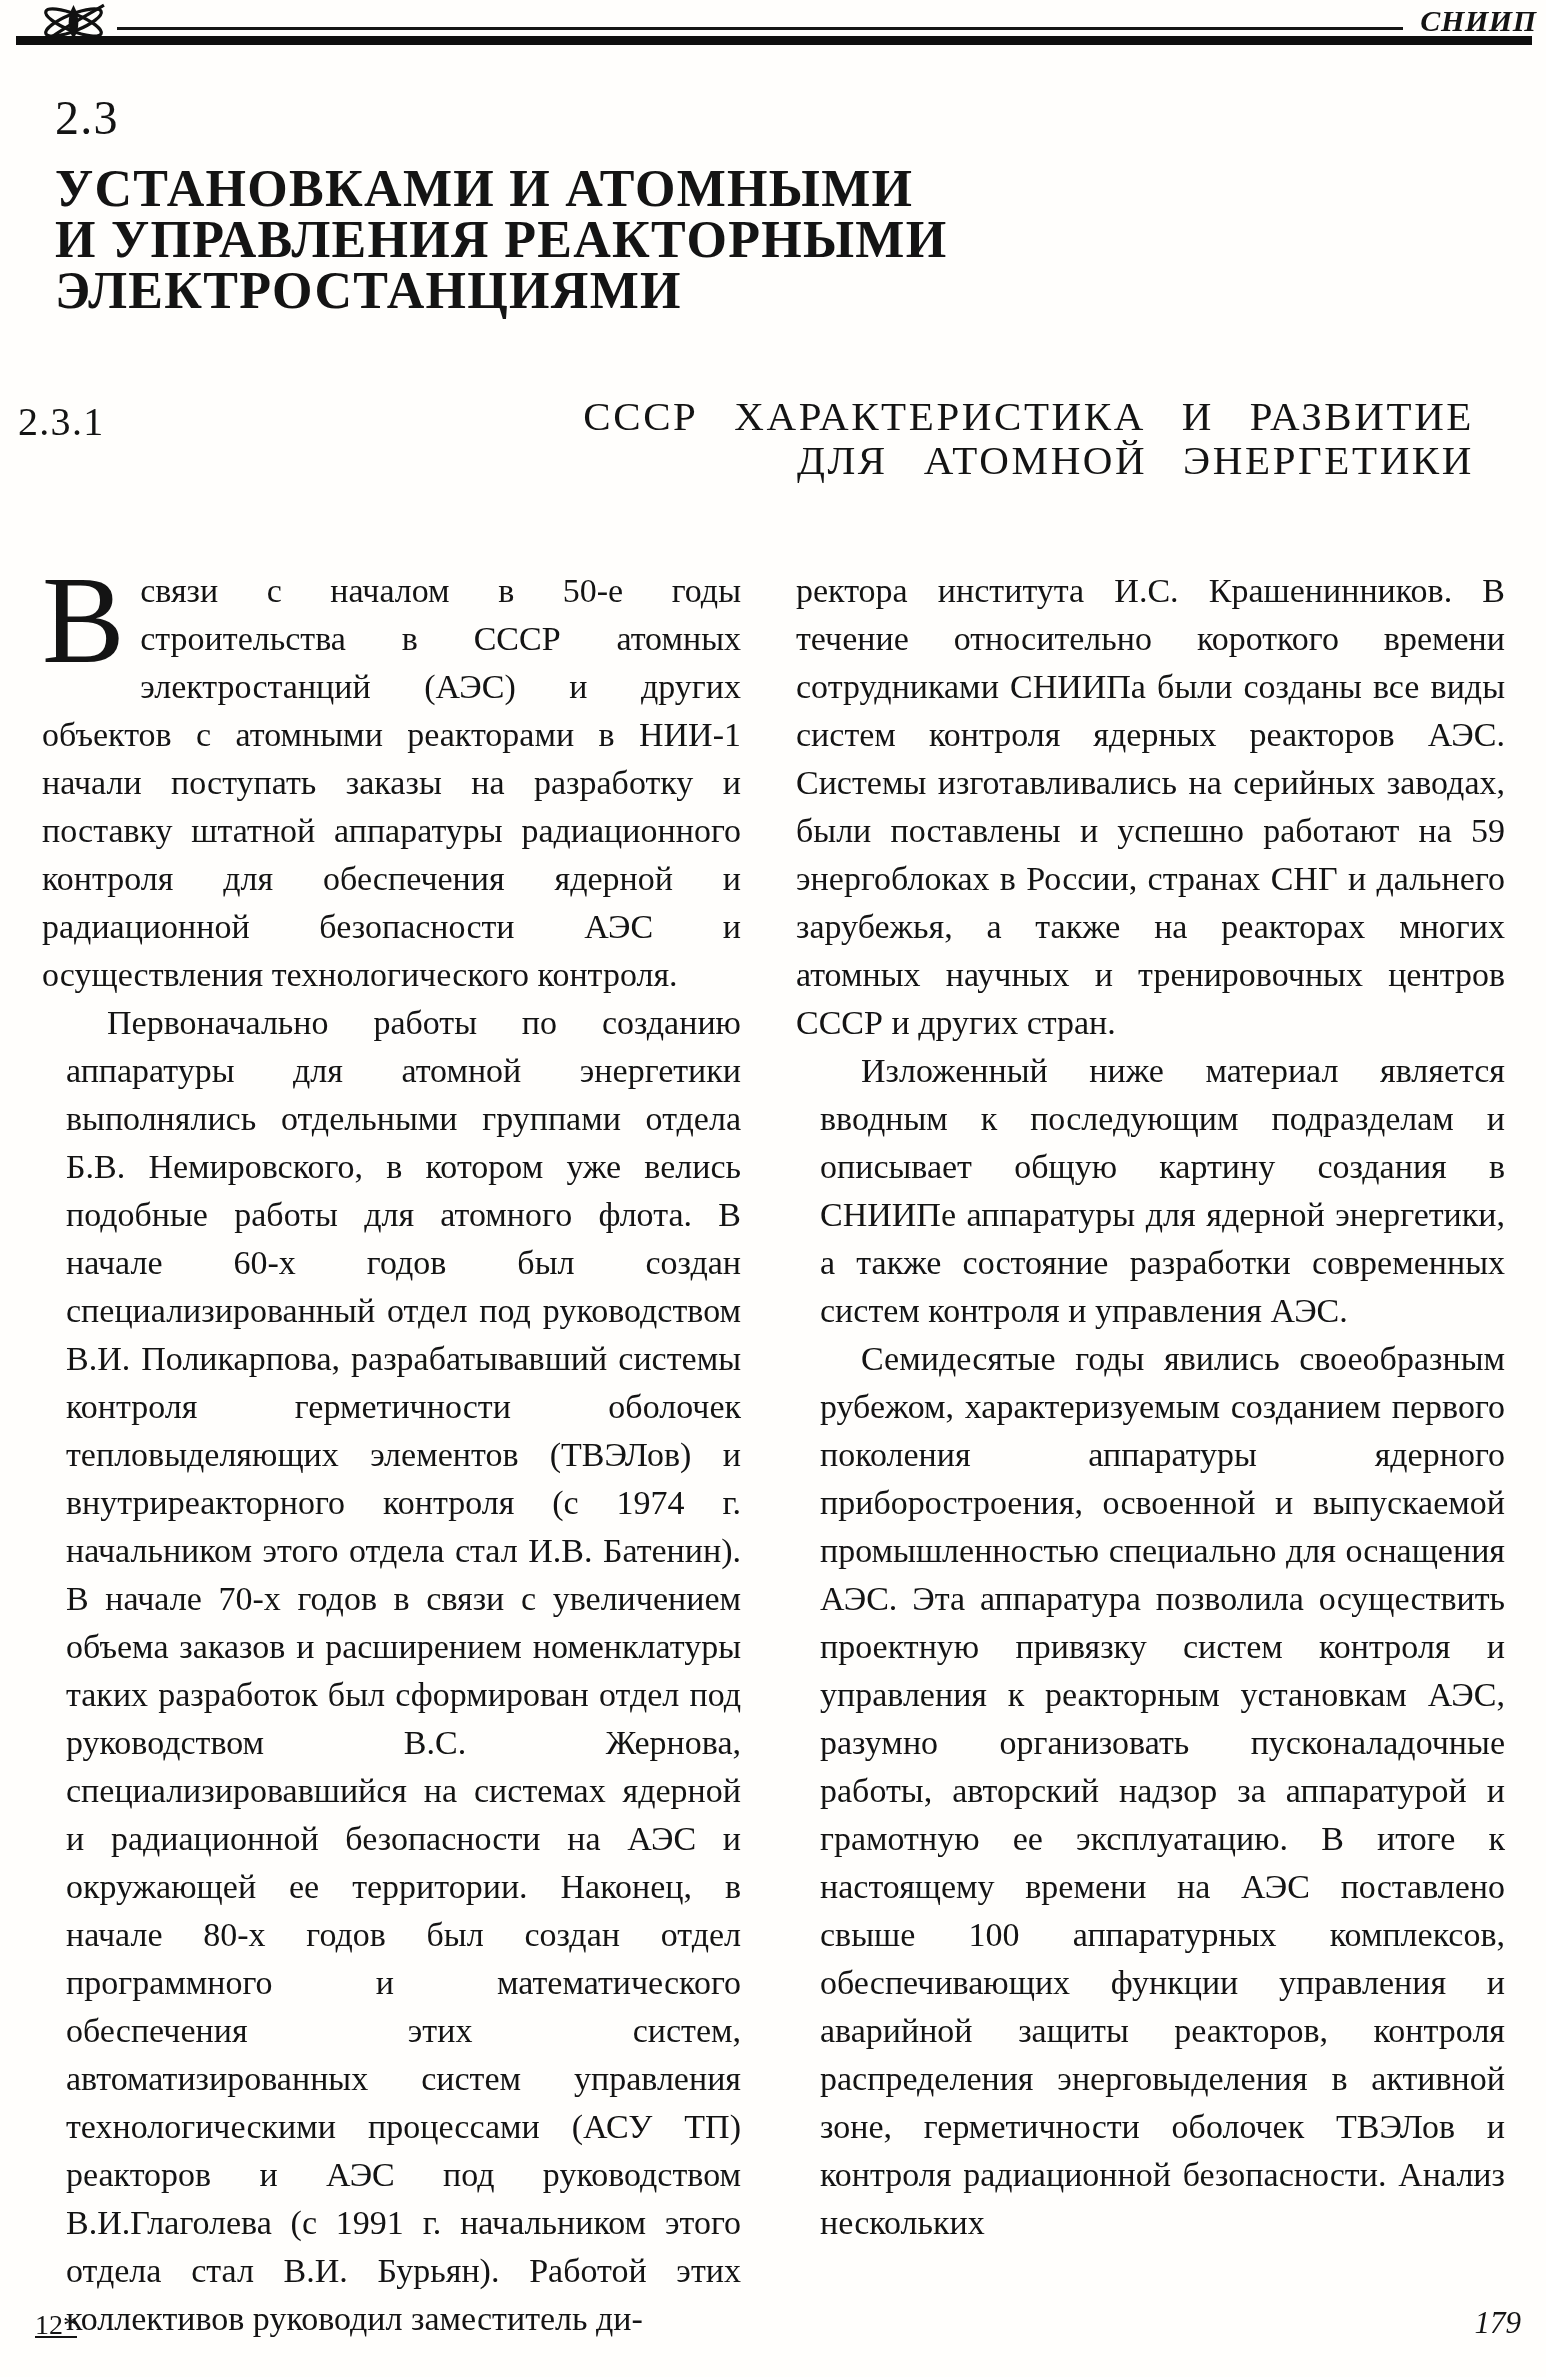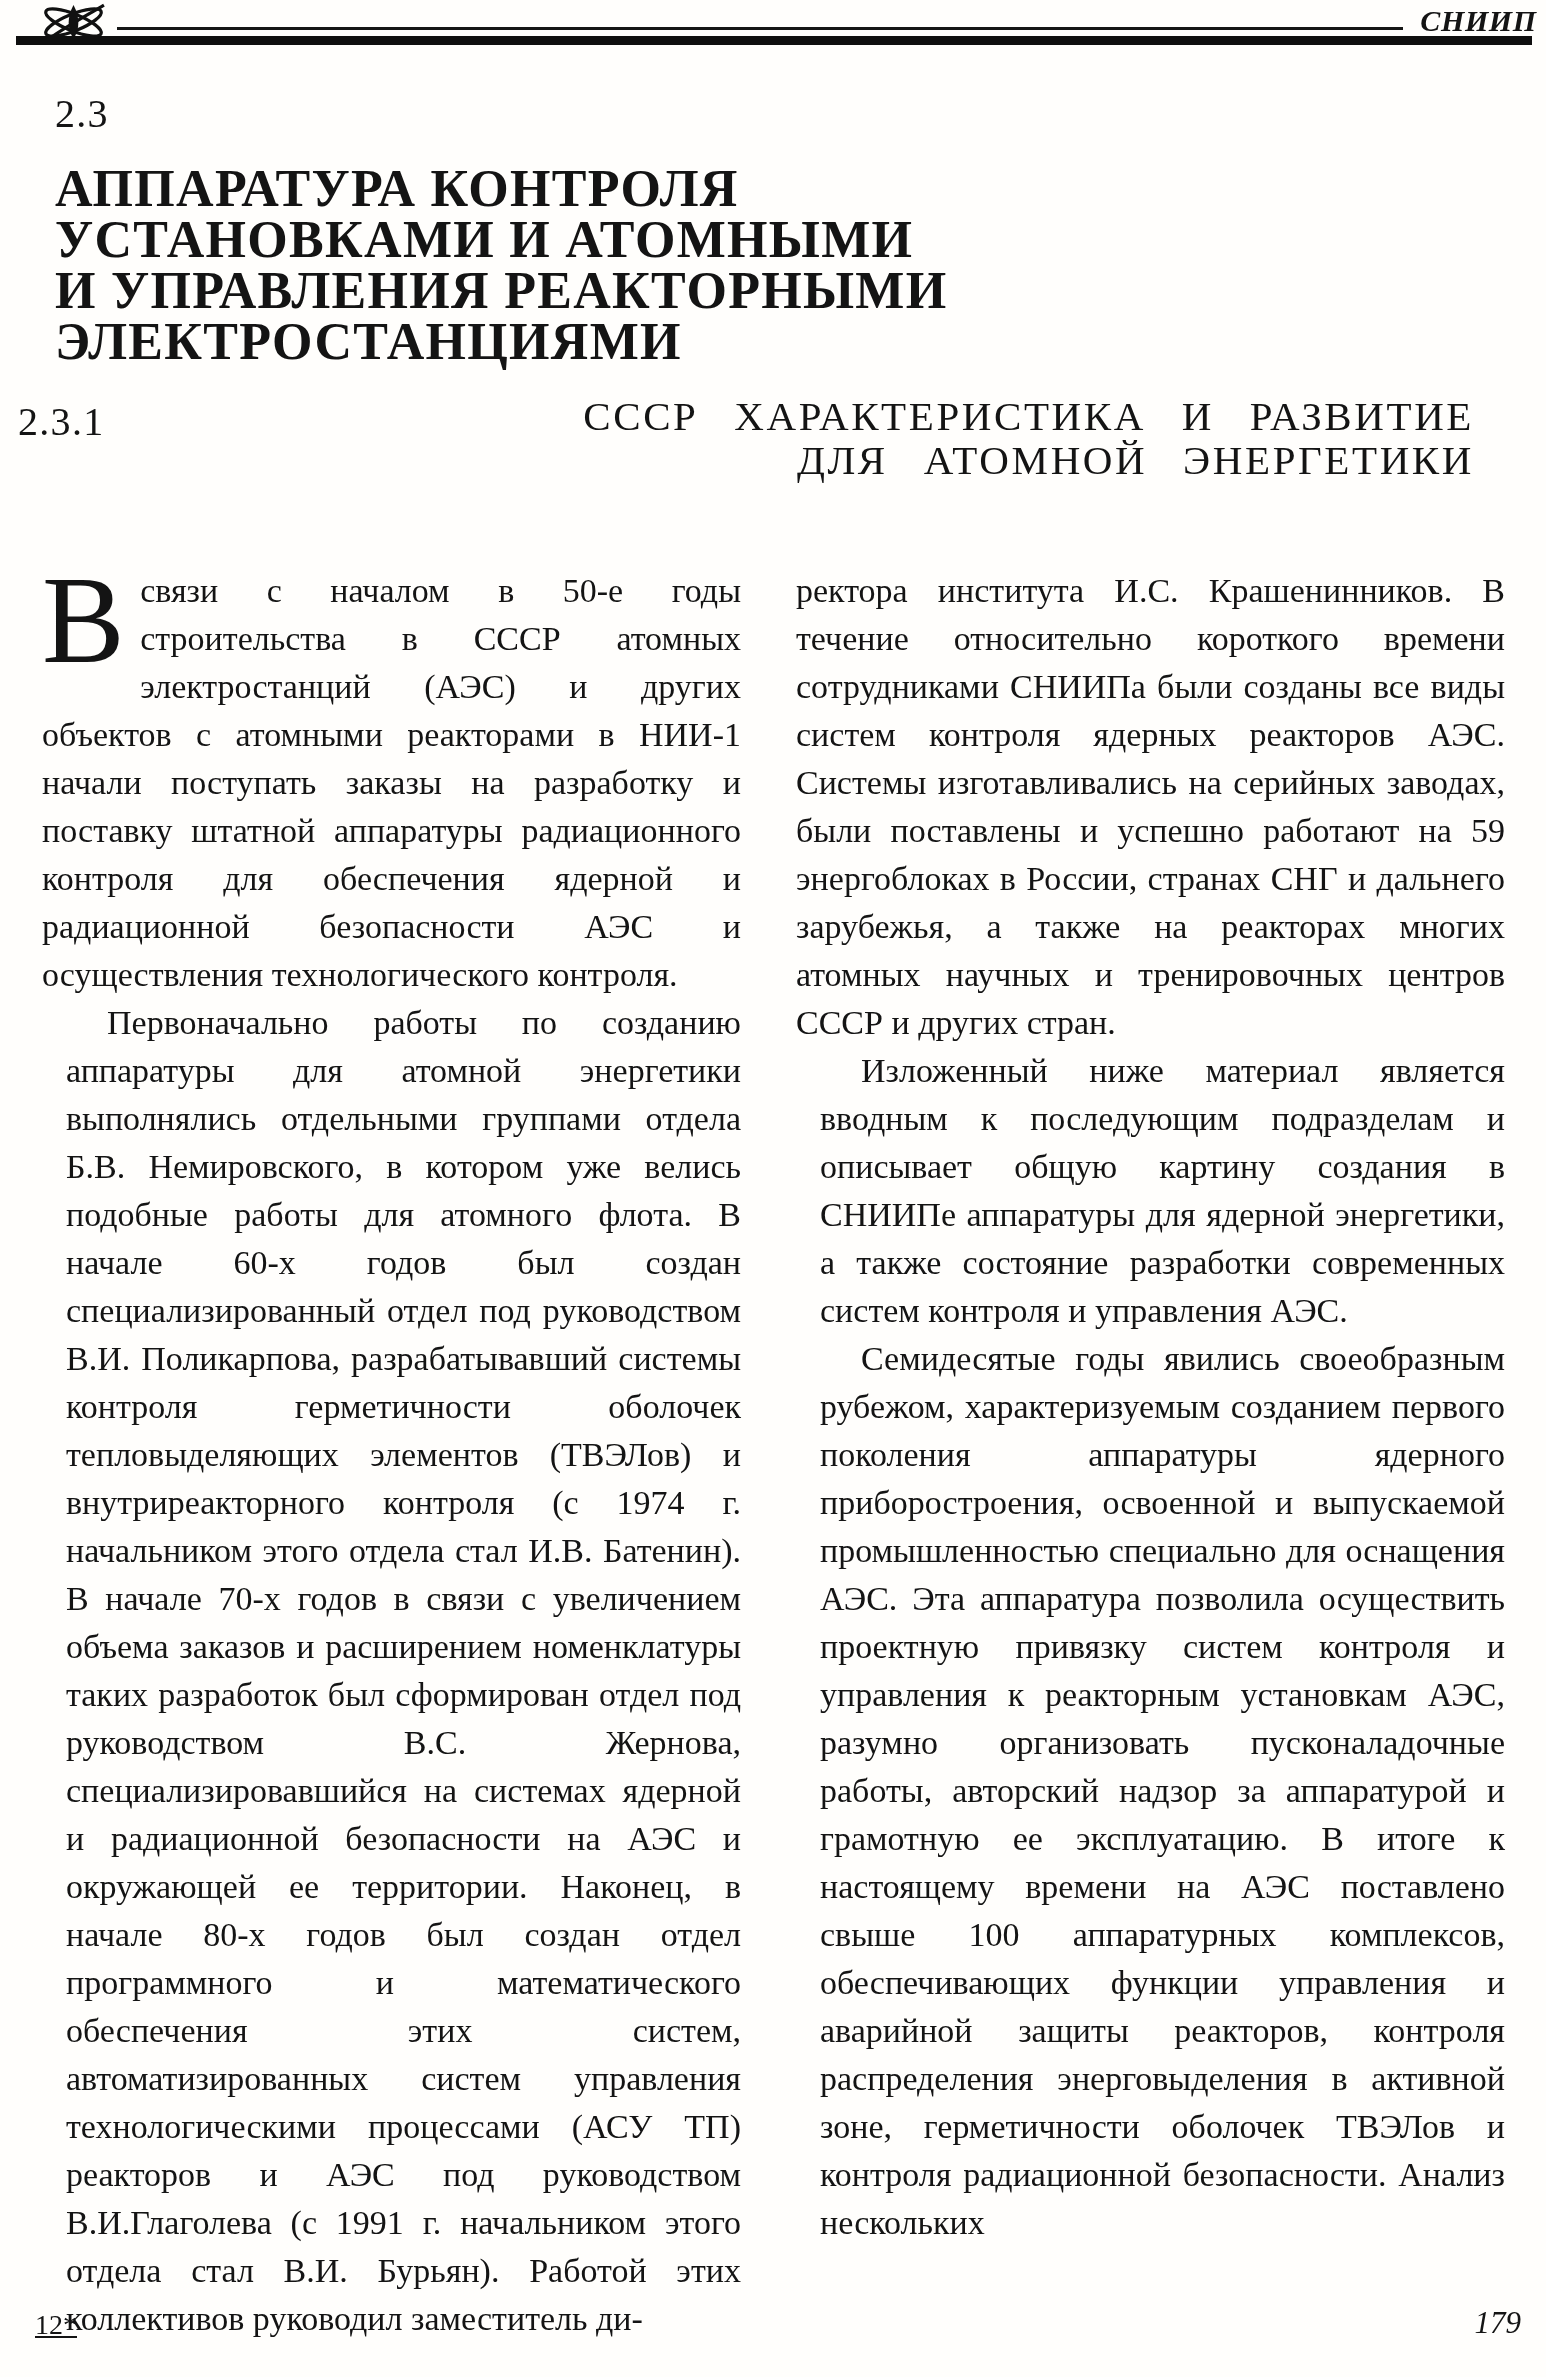--- a/index.html
+++ b/index.html
@@ -39,21 +39,21 @@
     position: absolute;
     left: 15.5px; top: 36px;
     width: 1516px; height: 9px;
     background: #0f0f0f;
   }
 
   
   .sec-num {
     position: absolute;
     left: 55px; top: 90px;
-    font-size: 40px;
+    font-size: 48px;
     letter-spacing: 1.3px;
   }
   .title {
     position: absolute;
     left: 55px; top: 163px;
     font-size: 52px;
     font-weight: 700;
     line-height: 51px;
     letter-spacing: 1.3px;
     white-space: nowrap;
@@ -132,21 +132,20 @@
       </g>
       <path d="M61 6 C 51 24 51 44 61 58 C 71 44 71 24 61 6 Z" fill="#111"></path>
     </svg>
   </div>
   <div class="rule-thin"></div>
   <div class="brand">СНИИП</div>
   <div class="rule-thick"></div>
 
   <div class="sec-num">2.3</div>
   <div class="title">
-    <div>АППАРАТУРА КОНТРОЛЯ</div>
     <div>УСТАНОВКАМИ И АТОМНЫМИ</div>
     <div>И УПРАВЛЕНИЯ РЕАКТОРНЫМИ</div>
     <div>ЭЛЕКТРОСТАНЦИЯМИ</div>
   </div>
 
   <div class="subsec">
     <div class="subsec-num">2.3.1</div>
     <div class="subsec-title">
       <div>СССР ХАРАКТЕРИСТИКА И РАЗВИТИЕ</div>
       <div>ДЛЯ АТОМНОЙ ЭНЕРГЕТИКИ</div>

